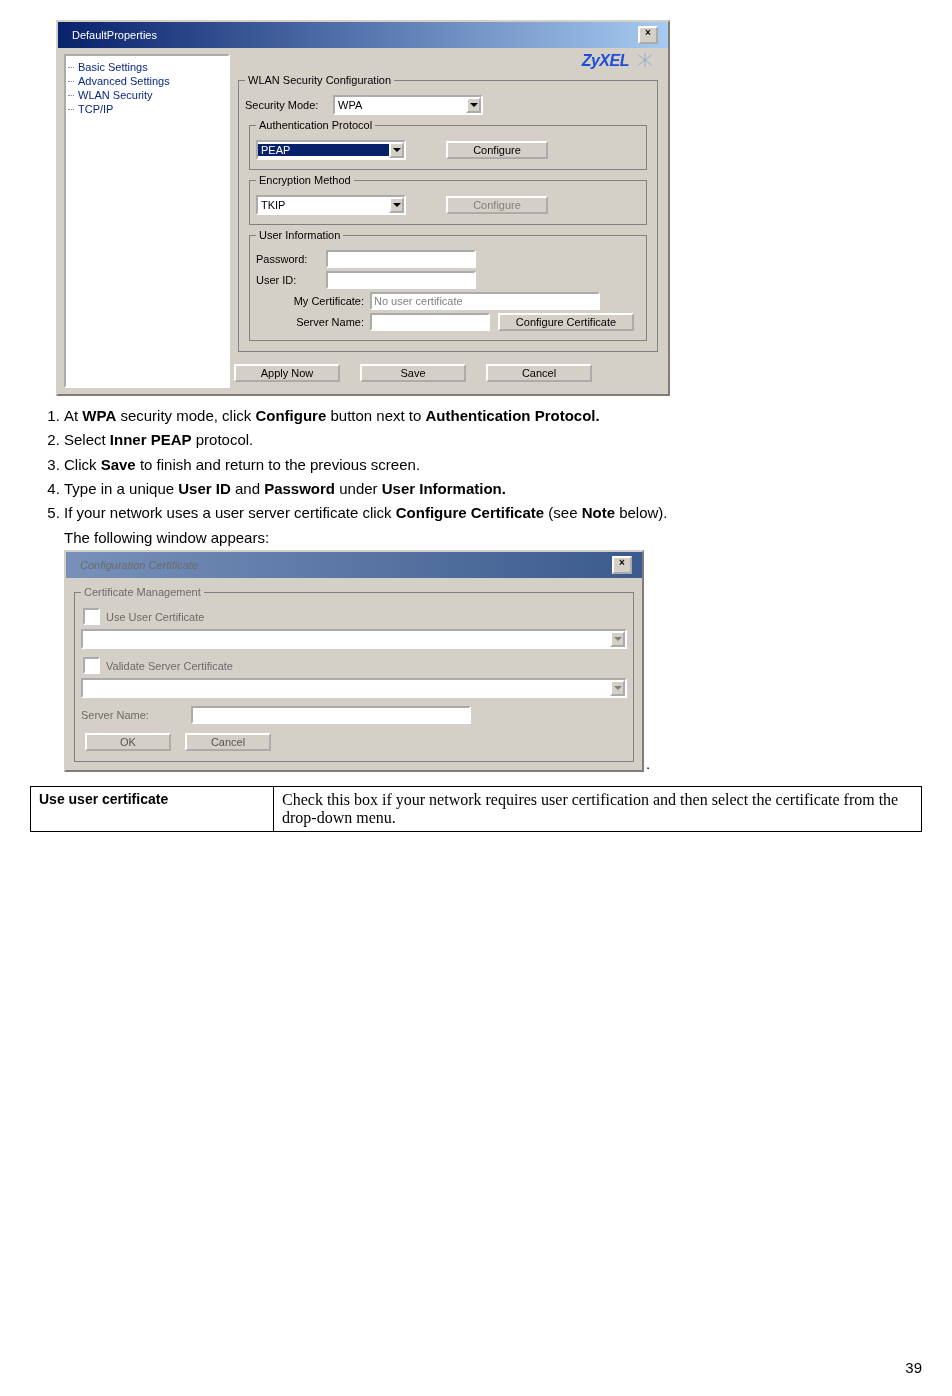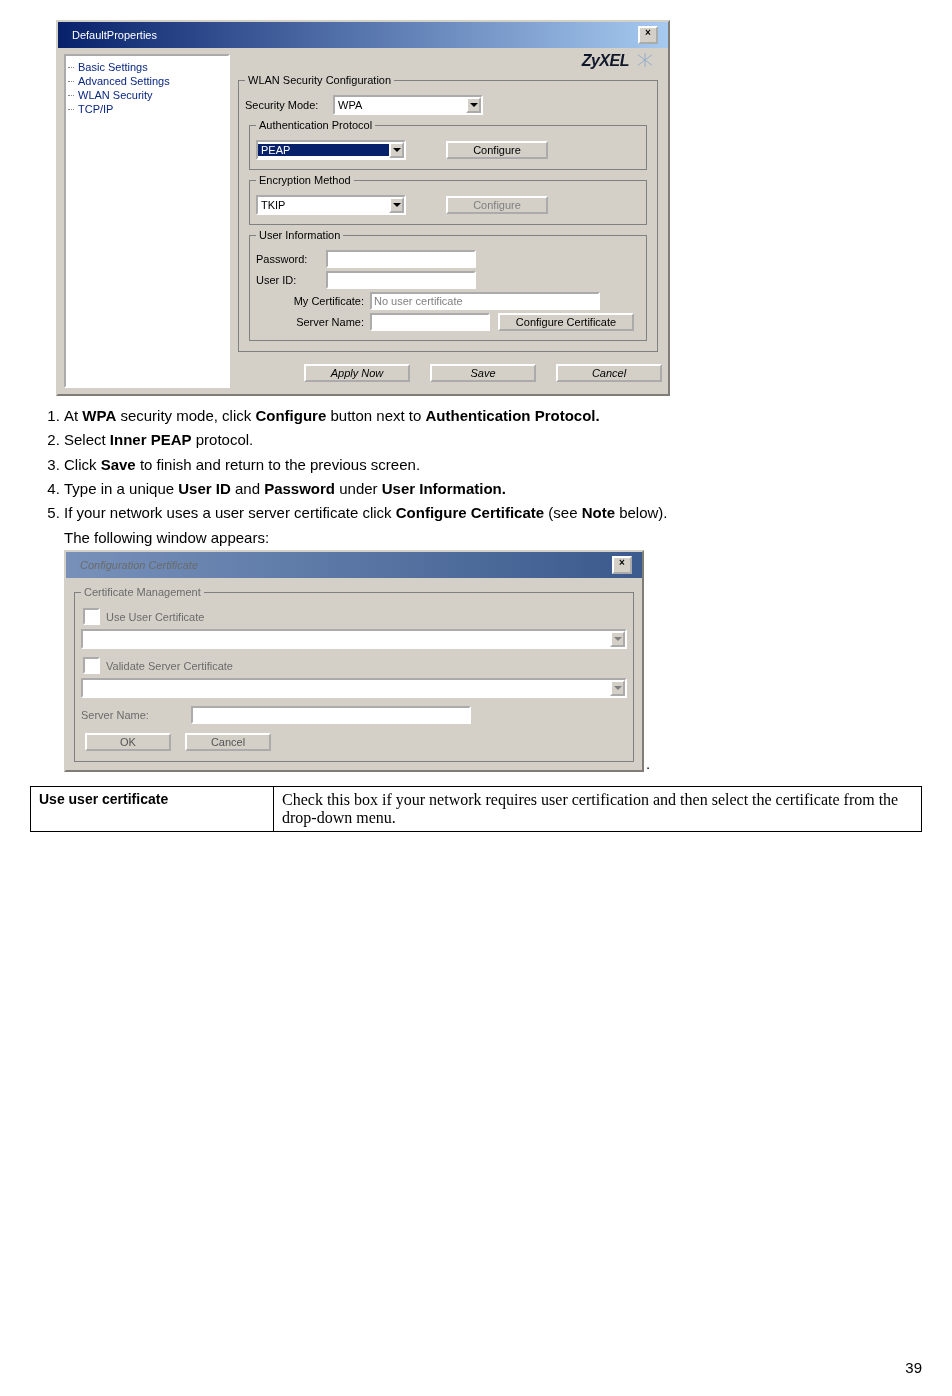--- a/index.html
+++ b/index.html
@@ -107,31 +107,31 @@
     content:"";
     position:absolute;left:0;top:50%;
     width:6px;height:1px;border-top:1px dotted #888;
   }
   .right-pane { flex:1; padding:2px 6px 6px 2px; }
   .brand-row { text-align:right; padding:2px 8px 0 0; }
   .brand {
     font-family: Arial, sans-serif;
     font-weight:bold; font-style:italic;
     font-size:16px;
-    color:#0f172a;
+    color:#1d4ed8;
     letter-spacing:-0.5px;
     text-align:right;
   }
   .brand-icon{
     display:inline-block;width:18px;height:14px;margin-left:4px;vertical-align:-1px;
   }
   .brand-icon svg{width:100%;height:100%;}
   .form-row { display:flex; align-items:center; margin:3px 0; }
   .form-row .lbl { font-size:11px; }
-  .bottom-btns { display:flex; gap:20px; justify-content:flex-end; padding:8px 0 6px;font-style:italic; }
+  .bottom-btns { display:flex; gap:20px; justify-content:flex-start; padding:8px 0 6px; }
   
   ol.instructions {
     margin:10px 0 6px 0;
     padding-left:34px;
   }
   ol.instructions li { margin:4px 0; line-height:1.35; }
   .sub { margin-left:34px; }
   
   .dlg2 { width:576px; margin-left:34px; margin-top:4px;
           filter: blur(0.3px); }

